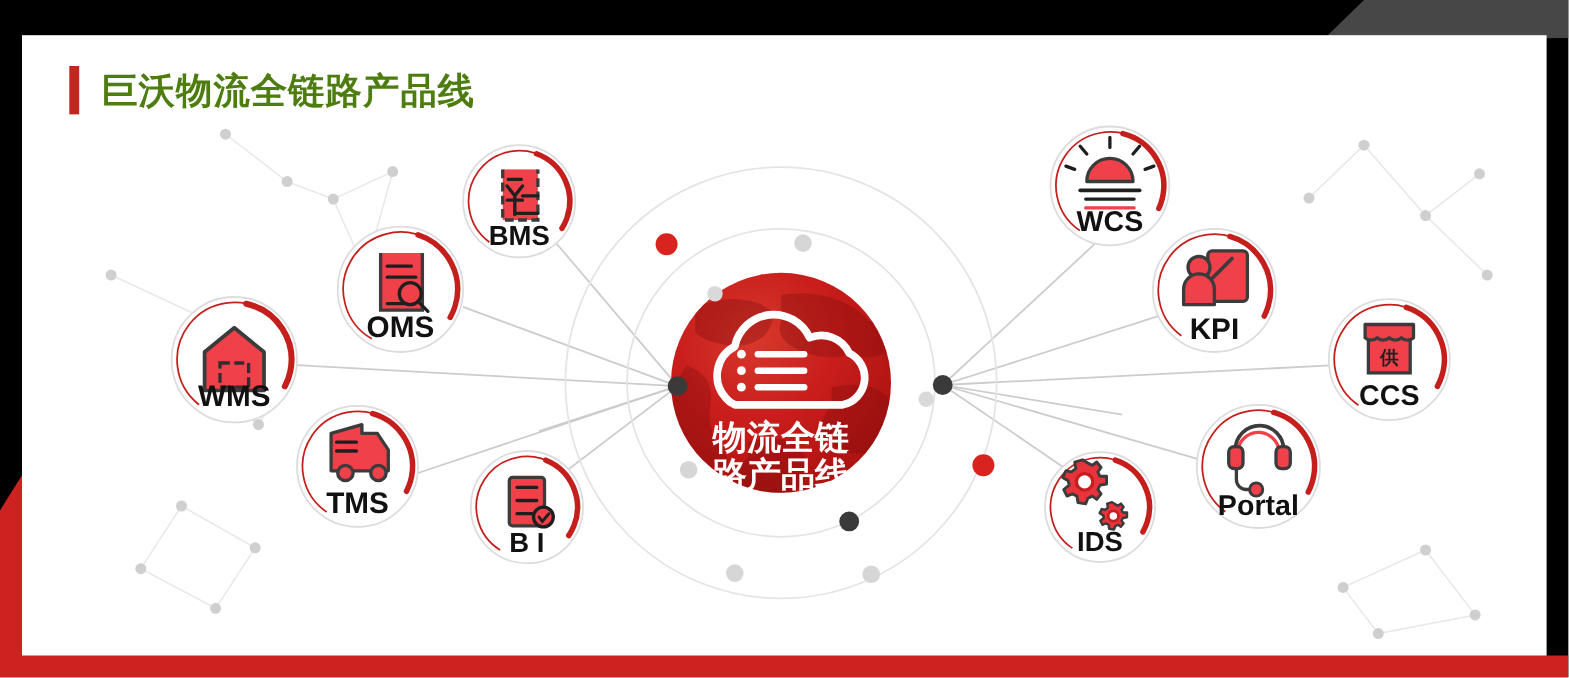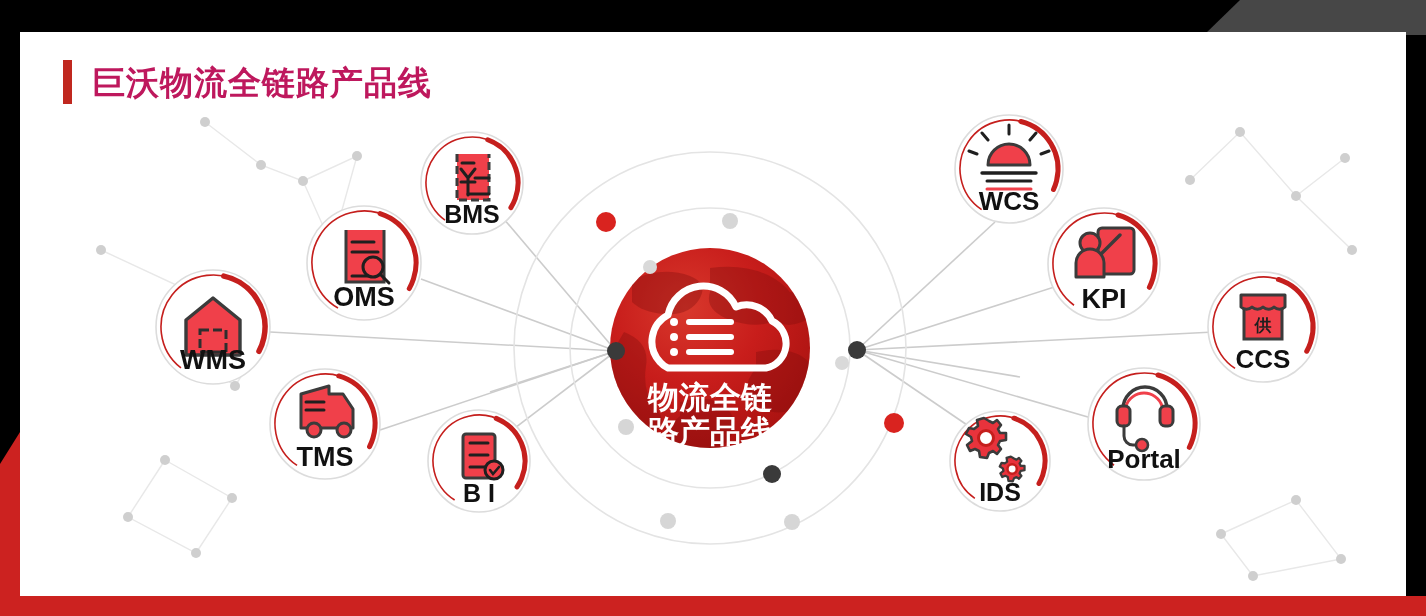--- a/index.html
+++ b/index.html
@@ -69,21 +69,21 @@
     z-index: 30;
   }
   #title-bar {
     width: 9px;
     height: 44px;
     background: #c0281f;
   }
   #title-text {
     font-size: 33px;
     font-weight: bold;
-    color: #be185d;
+    color: #4d7c0f;
     letter-spacing: 1px;
     white-space: nowrap;
     line-height: 1;
   }
 
   #diagram {
     position: absolute;
     left: 0;
     top: 0;
   }

